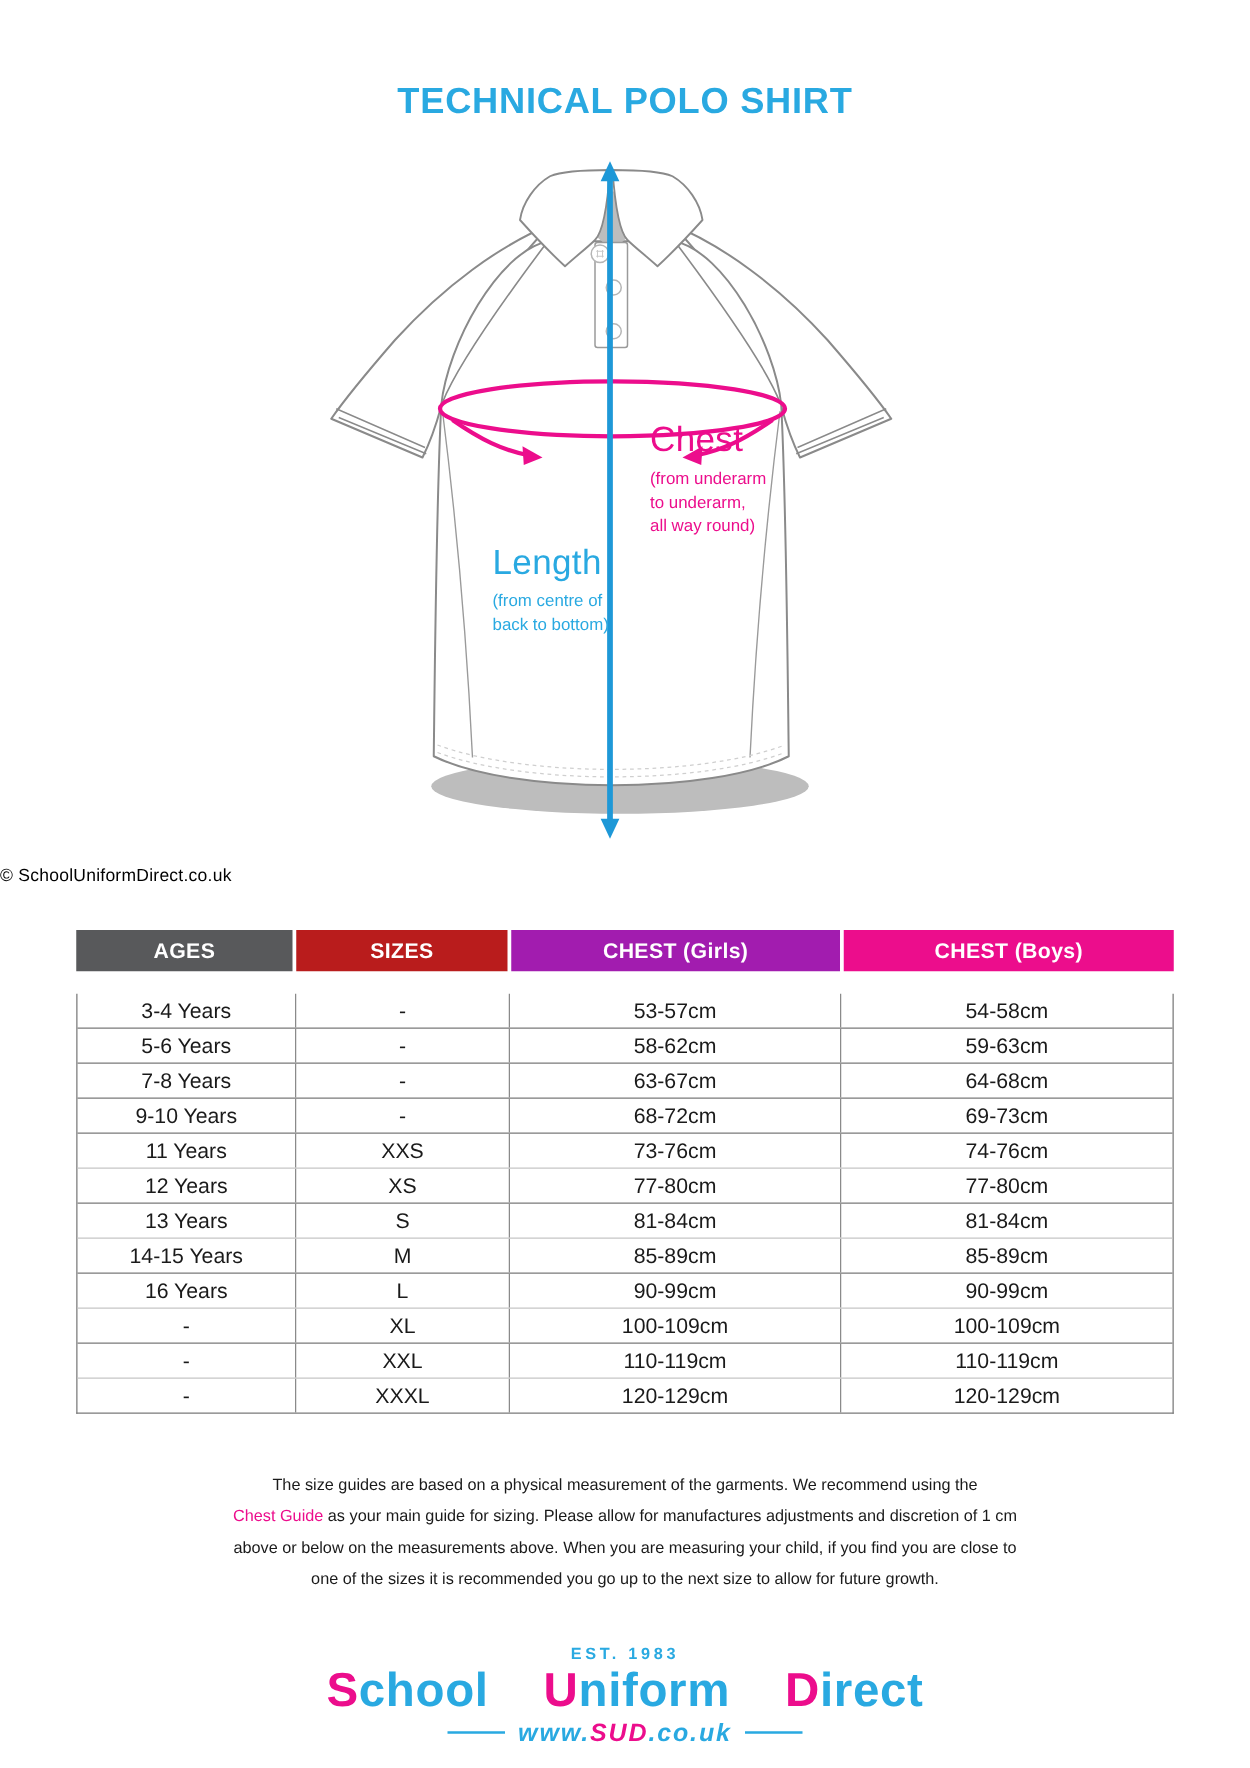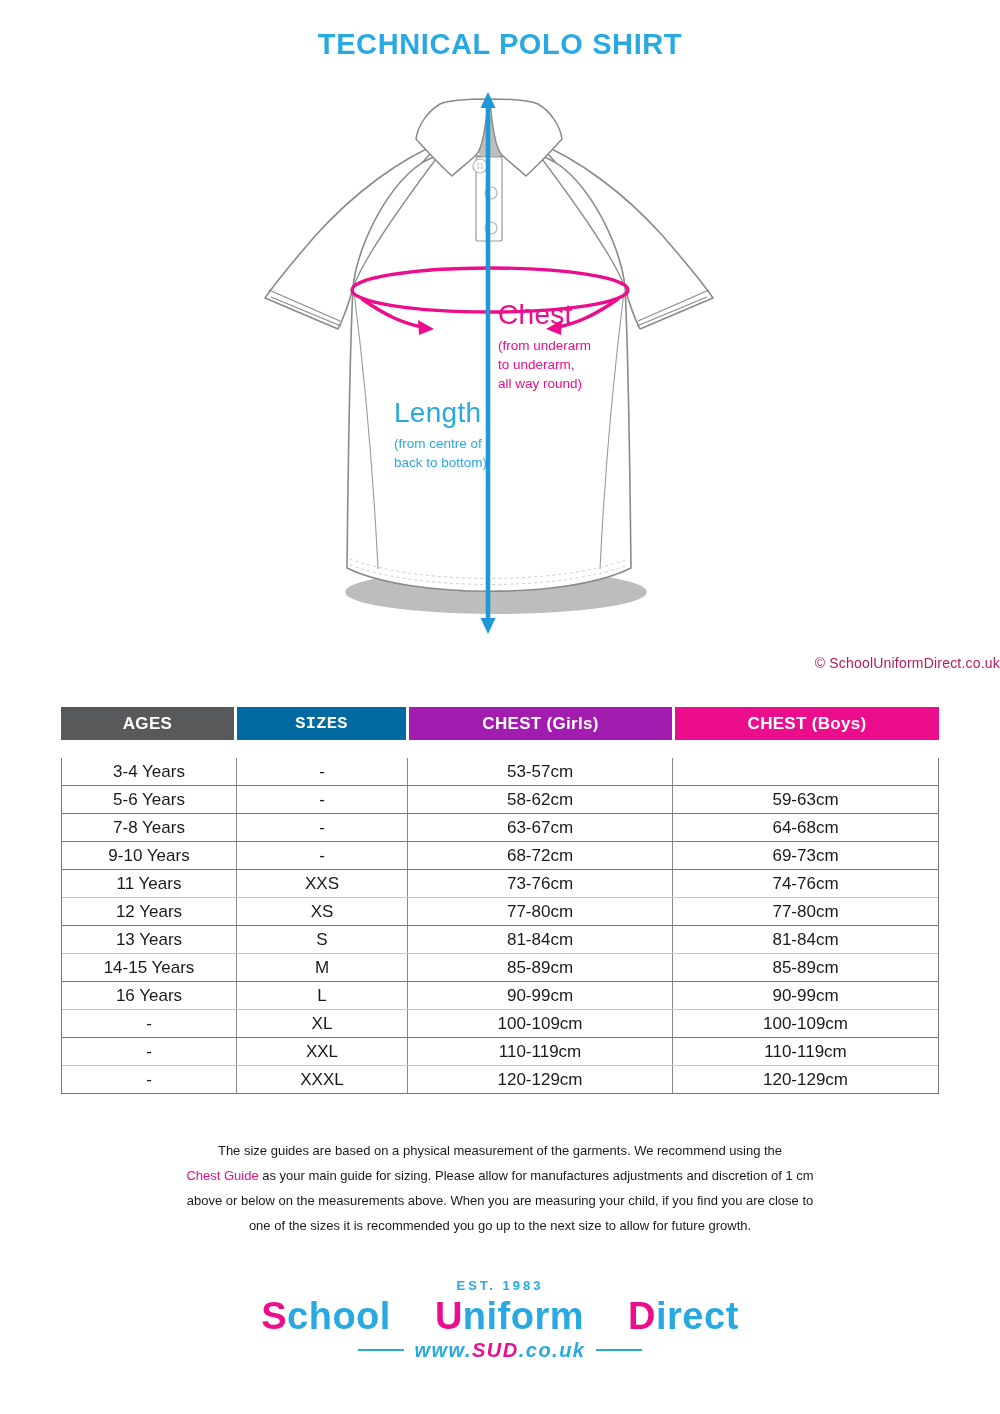--- a/index.html
+++ b/index.html
@@ -1,40 +1,40 @@
 <!DOCTYPE html>
 <html><head>
 <meta charset="utf-8">
 <style>
   html,body{margin:0;padding:0;background:#ffffff;}
   body{width:1000px;height:1414px;font-family:"Liberation Sans",sans-serif;-webkit-font-smoothing:antialiased;}
   .page{position:relative;width:1000px;height:1414px;overflow:hidden;background:#fff;}
 
   
-  .title{margin:0;padding-top:28px;text-align:center;font-size:29px;font-weight:700;
+  .title{margin:0;padding-top:65px;text-align:center;font-size:29px;font-weight:700;
          letter-spacing:0.6px;color:#29a9e1;}
 
   
   .illustration{position:relative;width:500px;height:560px;margin:26px auto 0;}
   .illustration svg{position:absolute;left:0;top:0;}
   .anno{position:absolute;line-height:1;}
   .anno .big{font-size:28px;font-weight:400;letter-spacing:0.3px;margin-bottom:7px;}
   .anno .sub{font-size:13.5px;line-height:19px;}
-  .chest-anno{left:248px;top:214px;color:#ec0d8c;}
+  .chest-anno{left:270px;top:214px;color:#ec0d8c;}
   .length-anno{left:144px;top:312px;color:#29a9e1;}
 
-  .copyright{margin-top:8px;text-align:right;font-size:14px;color:#be185d;letter-spacing:0.2px;}
+  .copyright{margin-top:8px;text-align:left;font-size:14px;color:#000000;letter-spacing:0.2px;}
 
   
   .size-table{width:878px;margin:36px auto 0;}
   .thead{display:flex;gap:3px;justify-content:space-between;}
   .th{height:33px;line-height:33px;text-align:center;color:#ffffff;font-size:17px;
       font-weight:700;letter-spacing:0.3px;}
   .th-ages{width:173px;background:#58595b;}
-  .th-sizes{width:169px;background:#0369a1;font-family:Liberation Mono, monospace;}
+  .th-sizes{width:169px;background:#b91c1c;}
   .th-girls{width:263px;background:#a21caf;}
   .th-boys{flex:1;background:#ec0d8c;}
   .tbody{border:1px solid #7a7a7a;border-top:none;margin-top:18px;}
   .trow{display:flex;height:27px;border-bottom:1px solid #7a7a7a;}
   .trow.light{border-bottom-color:#c6c6c6;}
   .trow:last-child{border-bottom:none;}
   .tcell{line-height:27px;text-align:center;font-size:17px;color:#1a1a1a;}
   .col-ages{width:174px;border-right:1px solid #8a8a8a;}
   .col-sizes{width:170px;border-right:1px solid #8a8a8a;}
   .col-girls{width:264px;border-right:1px solid #8a8a8a;}
@@ -127,20 +127,21 @@
       <div class="th th-ages">AGES</div>
       <div class="th th-sizes">SIZES</div>
       <div class="th th-girls">CHEST (Girls)</div>
       <div class="th th-boys">CHEST (Boys)</div>
     </div>
     <div class="tbody" id="tbody">
         <div class="trow">
           <div class="tcell col-ages">3-4 Years</div>
           <div class="tcell col-sizes">-</div>
           <div class="tcell col-girls">53-57cm</div>
+          <div class="tcell col-boys">54-58cm</div>
         </div>
         <div class="trow">
           <div class="tcell col-ages">5-6 Years</div>
           <div class="tcell col-sizes">-</div>
           <div class="tcell col-girls">58-62cm</div>
           <div class="tcell col-boys">59-63cm</div>
         </div>
         <div class="trow">
           <div class="tcell col-ages">7-8 Years</div>
           <div class="tcell col-sizes">-</div>

